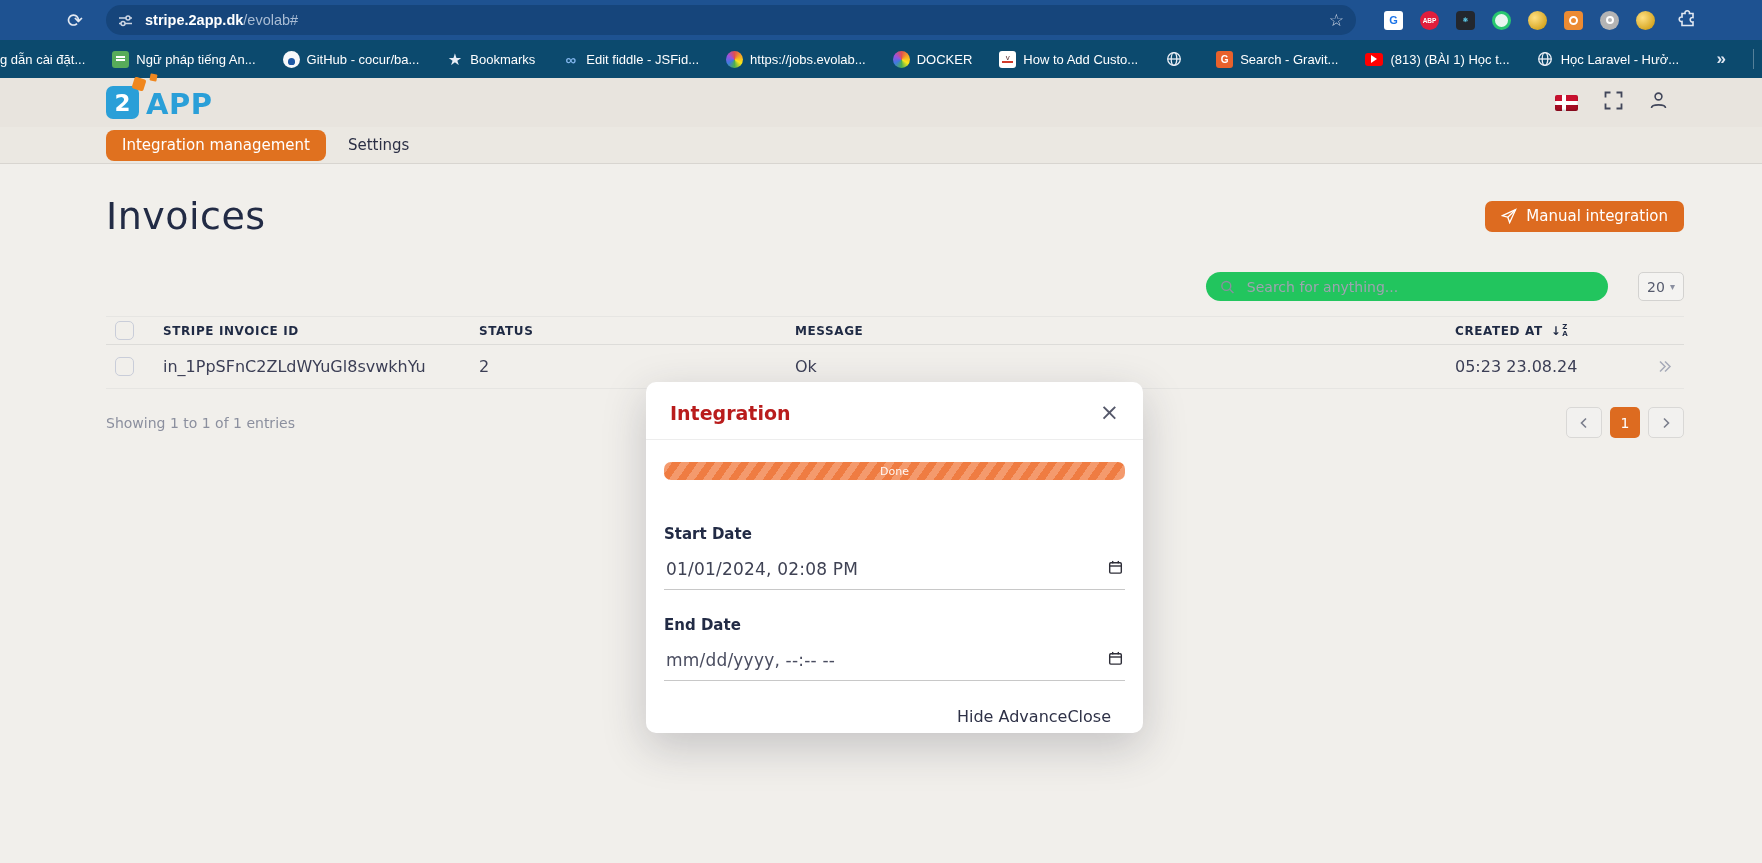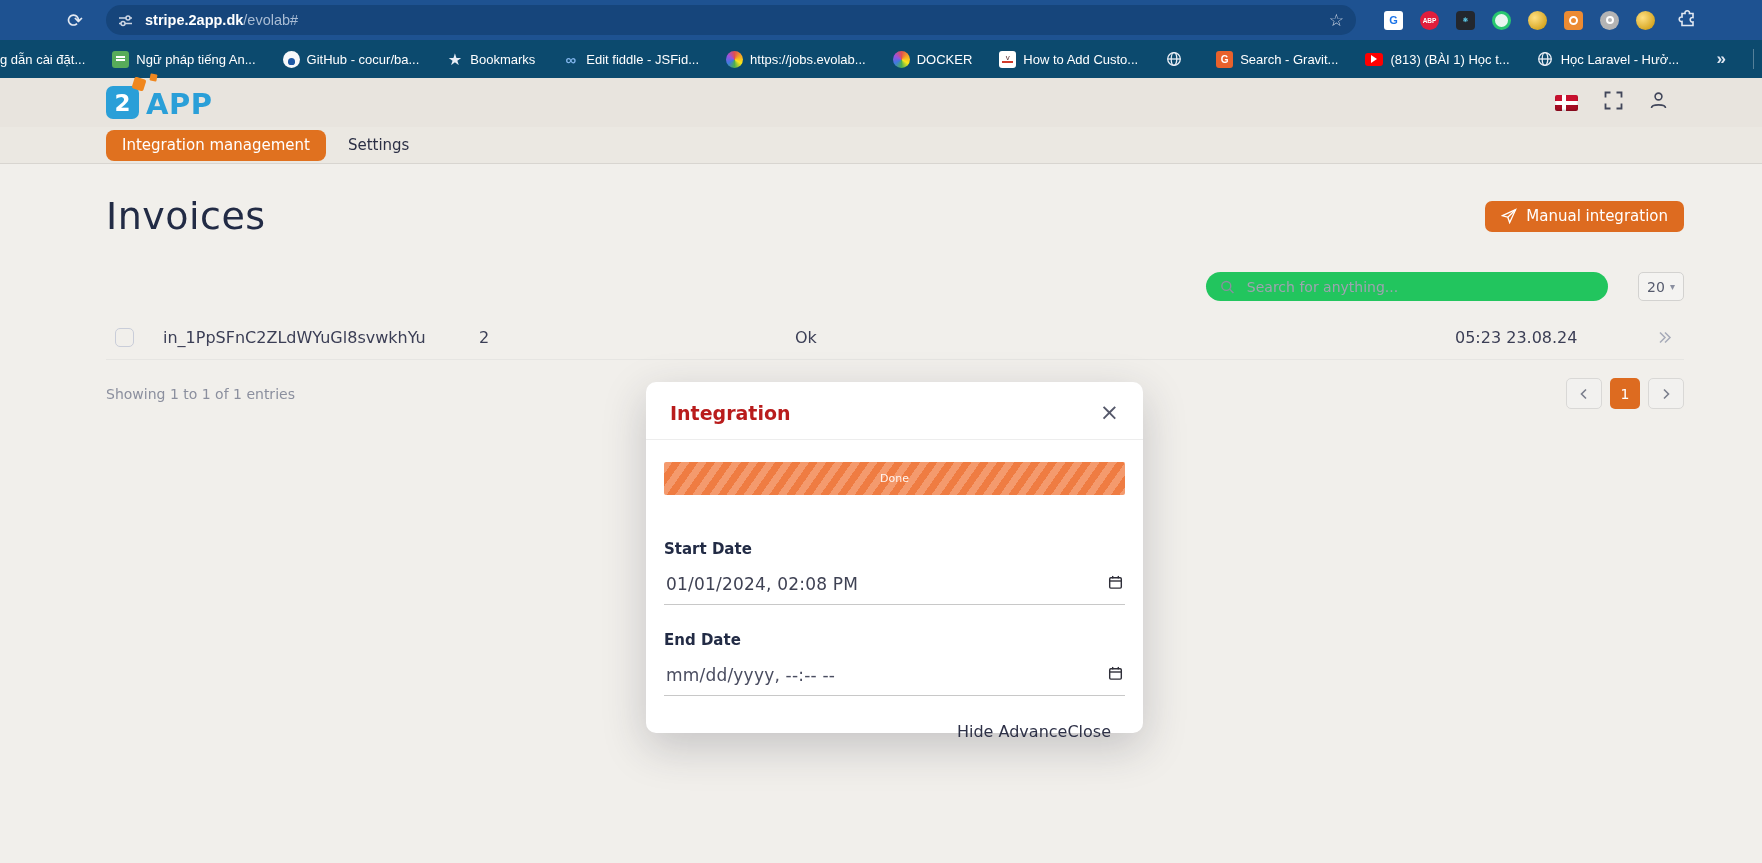--- a/index.html
+++ b/index.html
@@ -112,21 +112,21 @@
                display:flex; align-items:center; justify-content:center; }
 
   
   .modal { position:absolute; left:646px; top:382px; width:497px; height:351px; background:#fff;
            border-radius:10px; box-shadow:0 14px 44px rgba(40,40,60,.22); z-index:50; }
   .modal-head { display:flex; align-items:center; justify-content:space-between; padding:19px 24px 15px 24px;
                 border-bottom:1px solid #ededed; }
   .modal-title { font-size:19px; font-weight:600; color:#b91c1c; }
   .modal-close { font-size:23px; color:#55586a; line-height:1; background:none; border:none; font-family:"DejaVu Sans",sans-serif; }
   .modal-body { padding:22px 18px 0 18px; }
-  .progress { height:33px; border-radius:2px; overflow:hidden; position:relative;
+  .progress { height:18px; border-radius:7px; overflow:hidden; position:relative;
               background:repeating-linear-gradient(125deg, #f49a6d 0 7px, #ef7c42 7px 14px); }
   .progress span { position:absolute; inset:0; display:flex; align-items:center; justify-content:center;
                    font-size:11px; color:rgba(255,255,255,.92); }
   .field-label { margin-top:45px; font-size:15px; font-weight:700; color:#222b45; }
   .field-label.second { margin-top:26px; }
   .date-input { margin-top:16px; display:flex; align-items:center; justify-content:space-between;
                 border-bottom:1px solid #c8c8c8; padding:0 2px 10px 2px; }
   .date-value { font-size:17px; color:#3f4254; letter-spacing:.2px; }
   .date-value.placeholder { color:#4a4d60; }
   .modal-foot { display:flex; justify-content:flex-end; padding:26px 32px 26px 0; }
@@ -296,20 +296,37 @@
         </svg>
       <input placeholder="Search for anything..." style="">
     </div>
     <div class="size-select">
       <span>20</span>
       <span style="font-size:10px;color:#8a8fa0">▾</span>
     </div>
   </div>
 
   <div class="tbl">
+    <div class="tbl-row tbl-head">
+      <span class="cb"></span>
+      <span class="hcell">STRIPE INVOICE ID</span>
+      <span class="hcell">STATUS</span>
+      <span class="hcell">MESSAGE</span>
+      <span class="hcell">
+        <span>CREATED AT</span>
+        <span class="sort-ic">
+          <span>↓</span>
+          <span class="sort-za">
+              <b>Z</b>
+              <b>A</b>
+            </span>
+        </span>
+      </span>
+      <span></span>
+    </div>
     <div class="tbl-row tbl-data">
       <span class="cb"></span>
       <span class="cell">in_1PpSFnC2ZLdWYuGl8svwkhYu</span>
       <span class="cell">2</span>
       <span class="cell">Ok</span>
       <span class="cell">05:23 23.08.24</span>
       <span class="row-chev">
         <svg width="16" height="15" viewBox="0 0 16 15" fill="none" stroke="#a7aab8" stroke-width="1.5">
           <polyline points="4,2.5 9,7.5 4,12.5"></polyline>
             <polyline points="9,2.5 14,7.5 9,12.5"></polyline>

